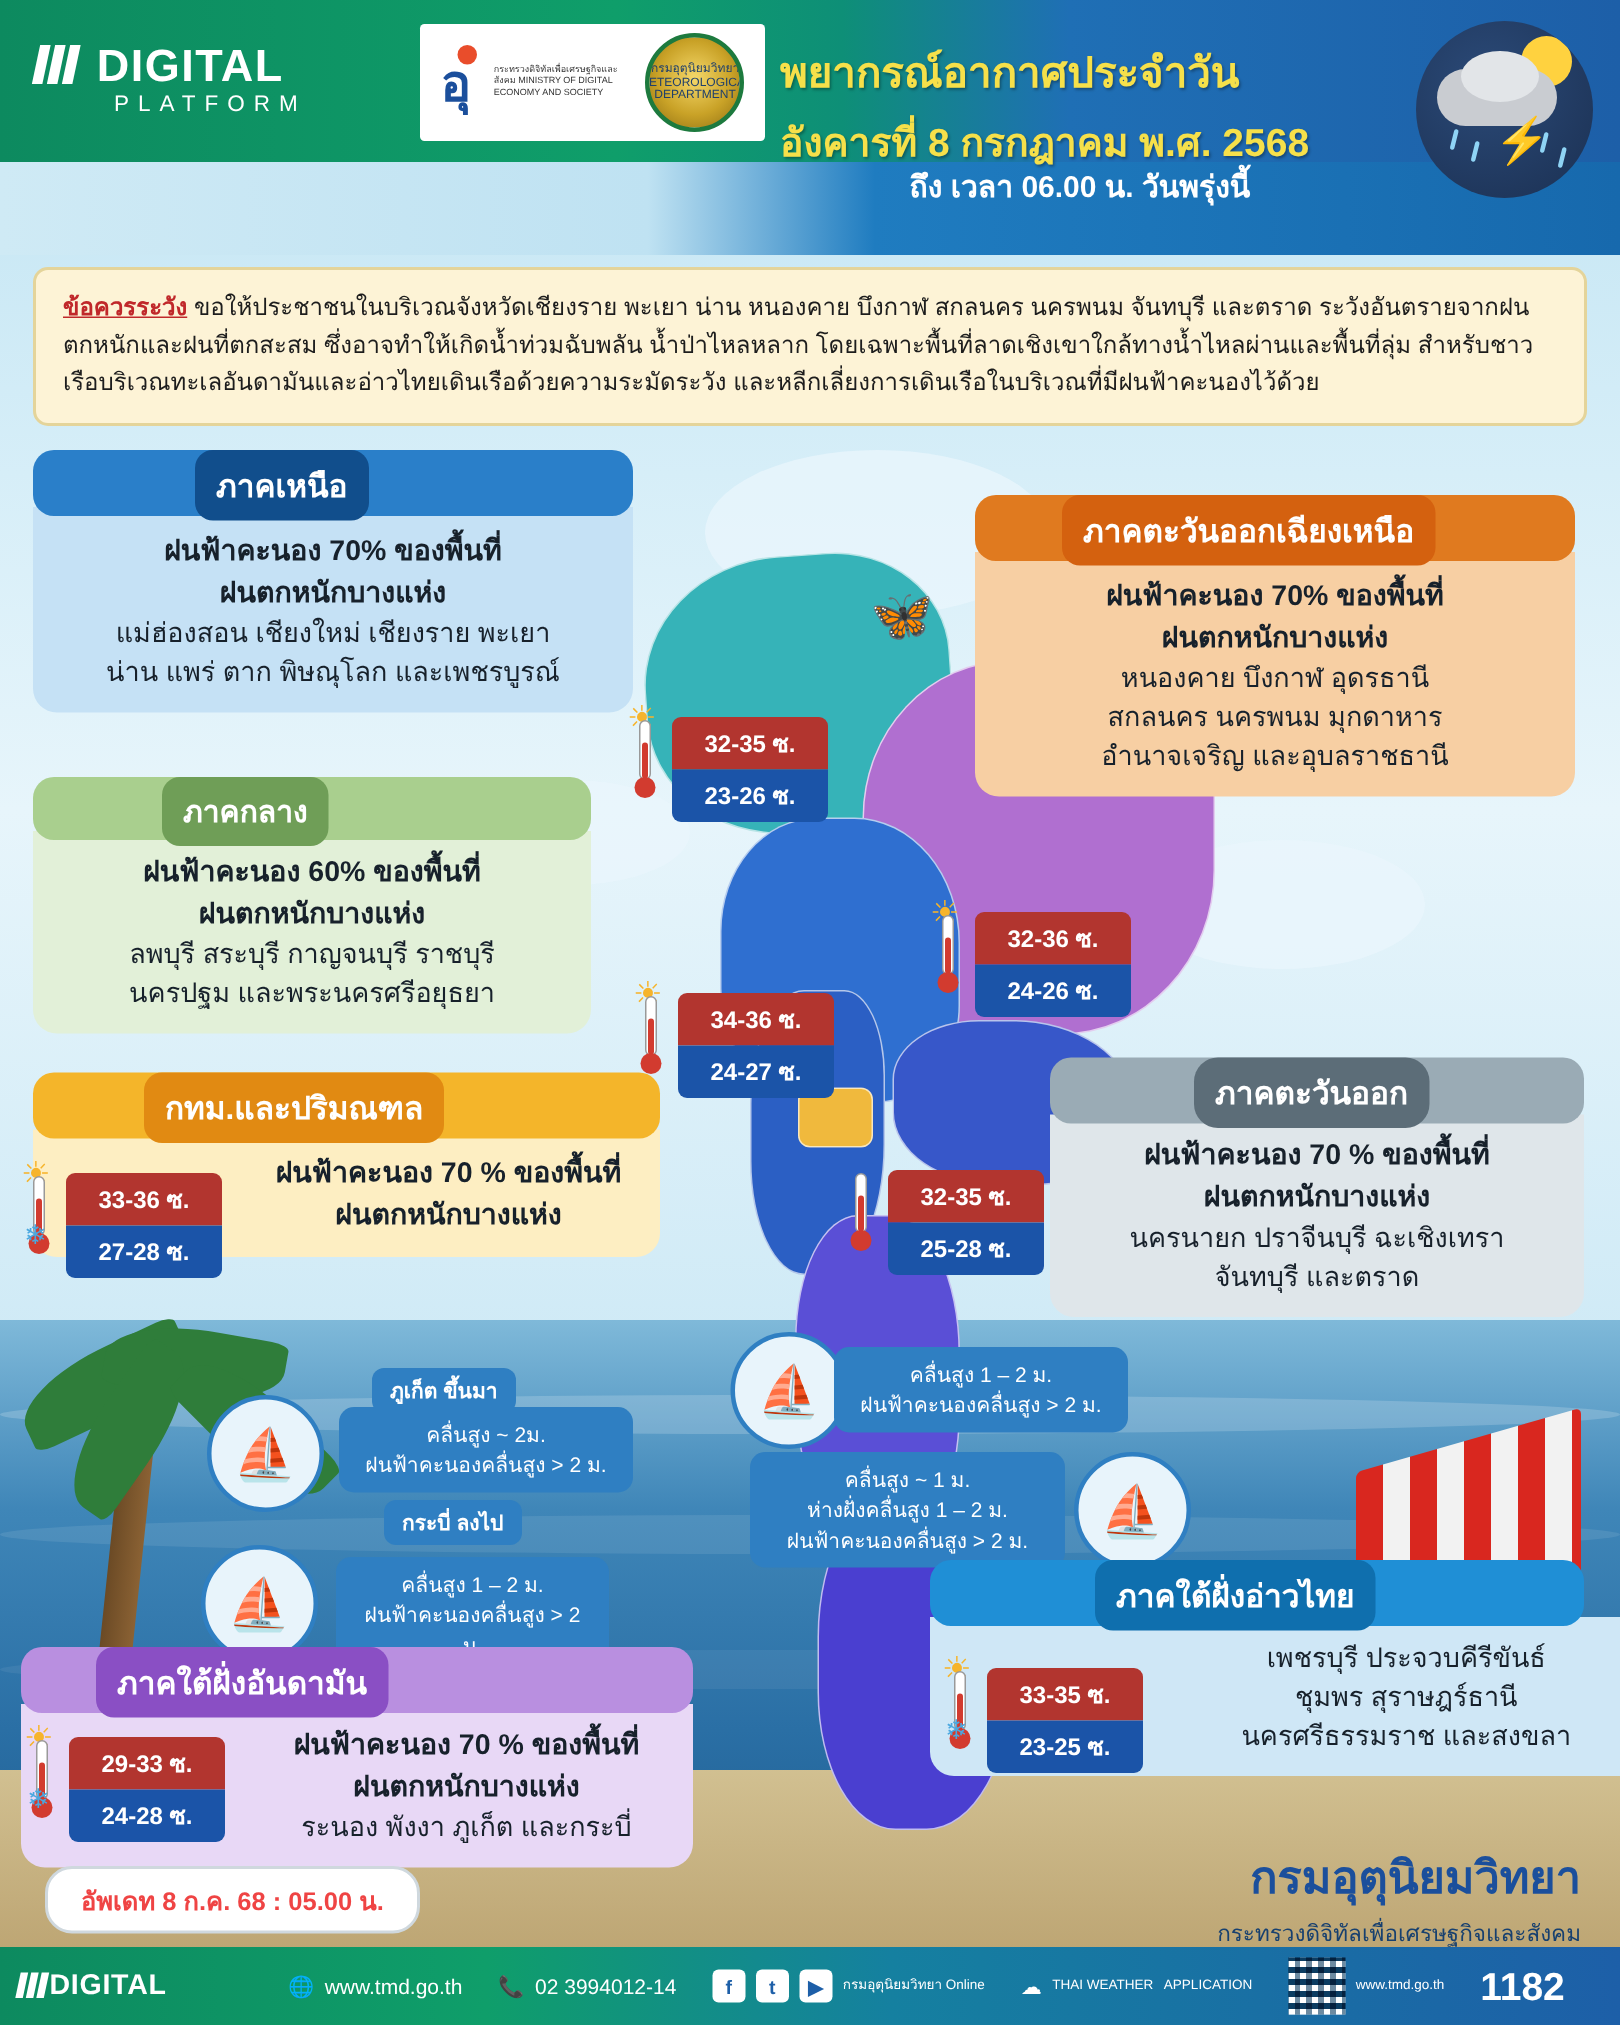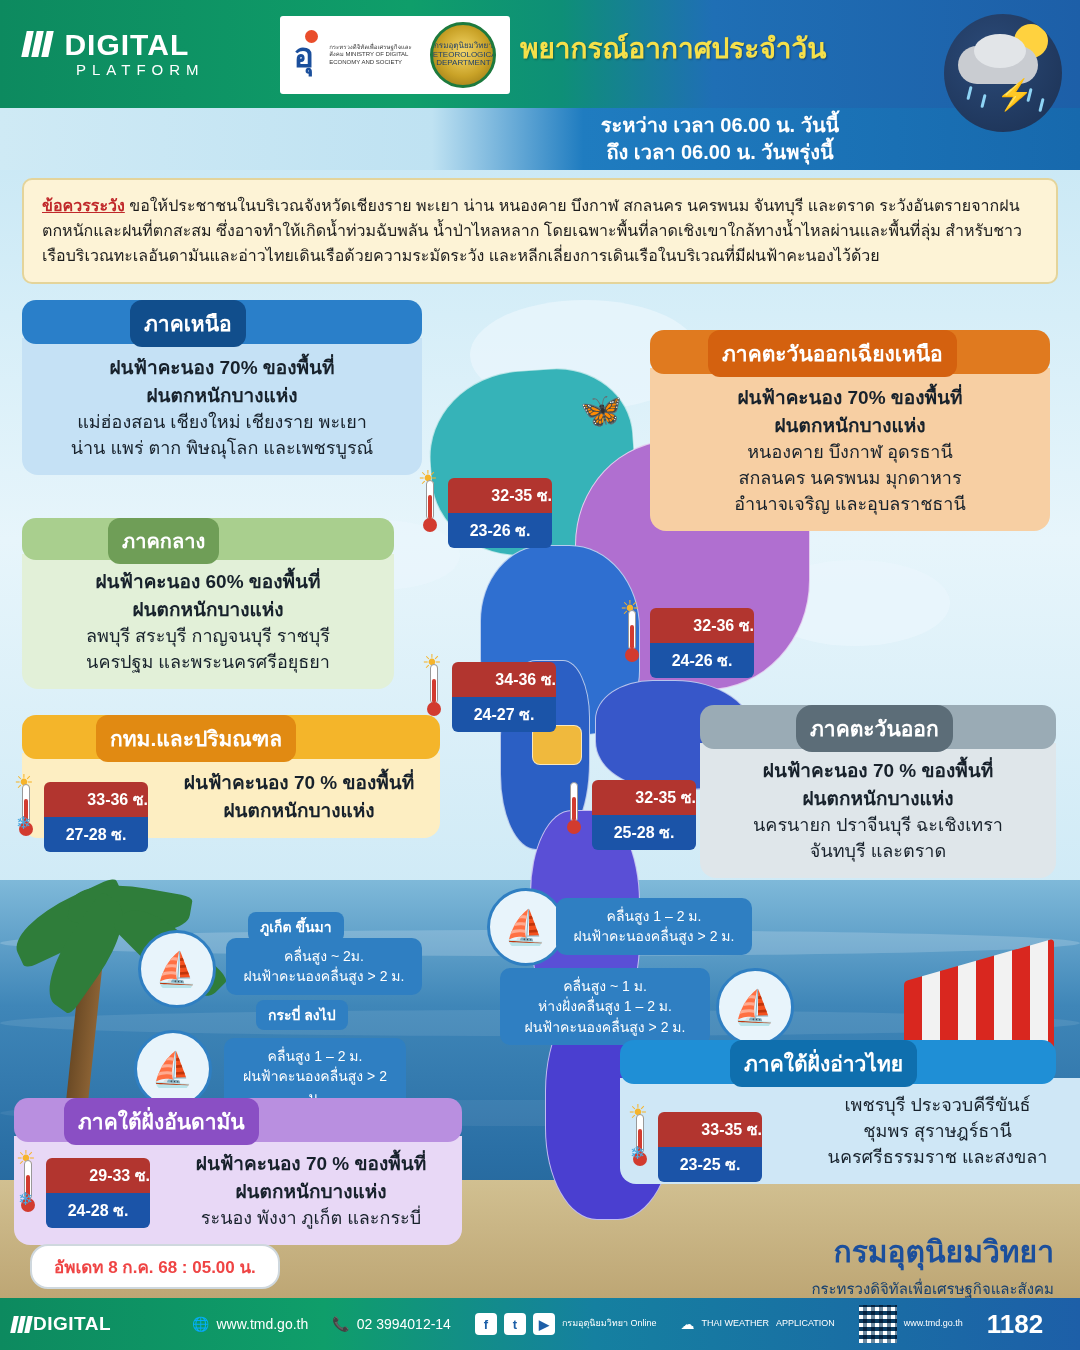--- a/index.html
+++ b/index.html
@@ -160,21 +160,21 @@
   .p-and .hdwrap { position:relative; height:44px;}
   .p-and .hdbar { position:absolute; left:0; top:0; width:448px;height:44px;background:#b98fe0;border-radius:14px;}
   .p-and .hd { position:absolute; left:50px; top:0; background:#8a4fc4;}
   .p-and .bd { background:#e8d8f6; border-radius:0 0 16px 16px; margin-top:-6px; padding:14px 14px 14px 160px; text-align:center;}
 
   
   .temp { position:absolute; width:104px; }
   .temp .hi, .temp .lo {
     color:#fff; font-size:16px; font-weight:bold; text-align:center; padding:5px 0;
   }
-  .temp .hi { background:#b2352f; border-radius:6px 6px 0 0;text-align:right; }
+  .temp .hi { background:#b2352f; border-radius:6px 6px 0 0; }
   .temp .lo { background:#1b54a8; border-radius:0 0 6px 6px; }
   .temp-ico { position:absolute; left:-28px; top:0; width:26px; height:58px; }
   .therm {
     position:absolute; left:6px; top:2px; width:8px; height:40px; background:#fff;
     border:1px solid #999; border-radius:4px;
   }
   .therm .fill { position:absolute; left:1px; bottom:0; width:4px; height:24px; background:#d23b2f; border-radius:3px;}
   .therm-bulb { position:absolute; left:3px; top:40px; width:14px;height:14px;border-radius:50%;background:#d23b2f;}
   .sun-ico { position:absolute; left:-2px; top:-12px; font-size:22px; color:#f6b42b;}
   .snow-ico { position:absolute; left:0px; top:30px; font-size:18px; color:#4aa8e0;}
@@ -284,24 +284,24 @@
 </div>
 
 <div class="logo-box">
   <div class="de-mark">อุ<span class="dot"></span></div>
   <div class="de-text">กระทรวงดิจิทัลเพื่อเศรษฐกิจและสังคม MINISTRY OF DIGITAL ECONOMY AND SOCIETY</div>
   <div class="seal">กรมอุตุนิยมวิทยา METEOROLOGICAL DEPARTMENT</div>
 </div>
 
 <div class="title-main">
   <div class="l1">พยากรณ์อากาศประจำวัน</div>
+  <div class="l2">อังคารที่ 8 กรกฎาคม พ.ศ. 2568</div>
 </div>
 
 <div class="time-range">
-  <div>ระหว่าง เวลา 06.00 น. วันนี้</div>
   <div>ถึง เวลา 06.00 น. วันพรุ่งนี้</div>
 </div>
 
 <div class="header-icon">
   <div class="hi-sun"></div>
   <div class="hi-cloud1"></div>
   <div class="hi-cloud2"></div>
   <div class="hi-bolt">⚡</div>
   <div class="hi-rain"></div>
   <div class="hi-rain b"></div>

